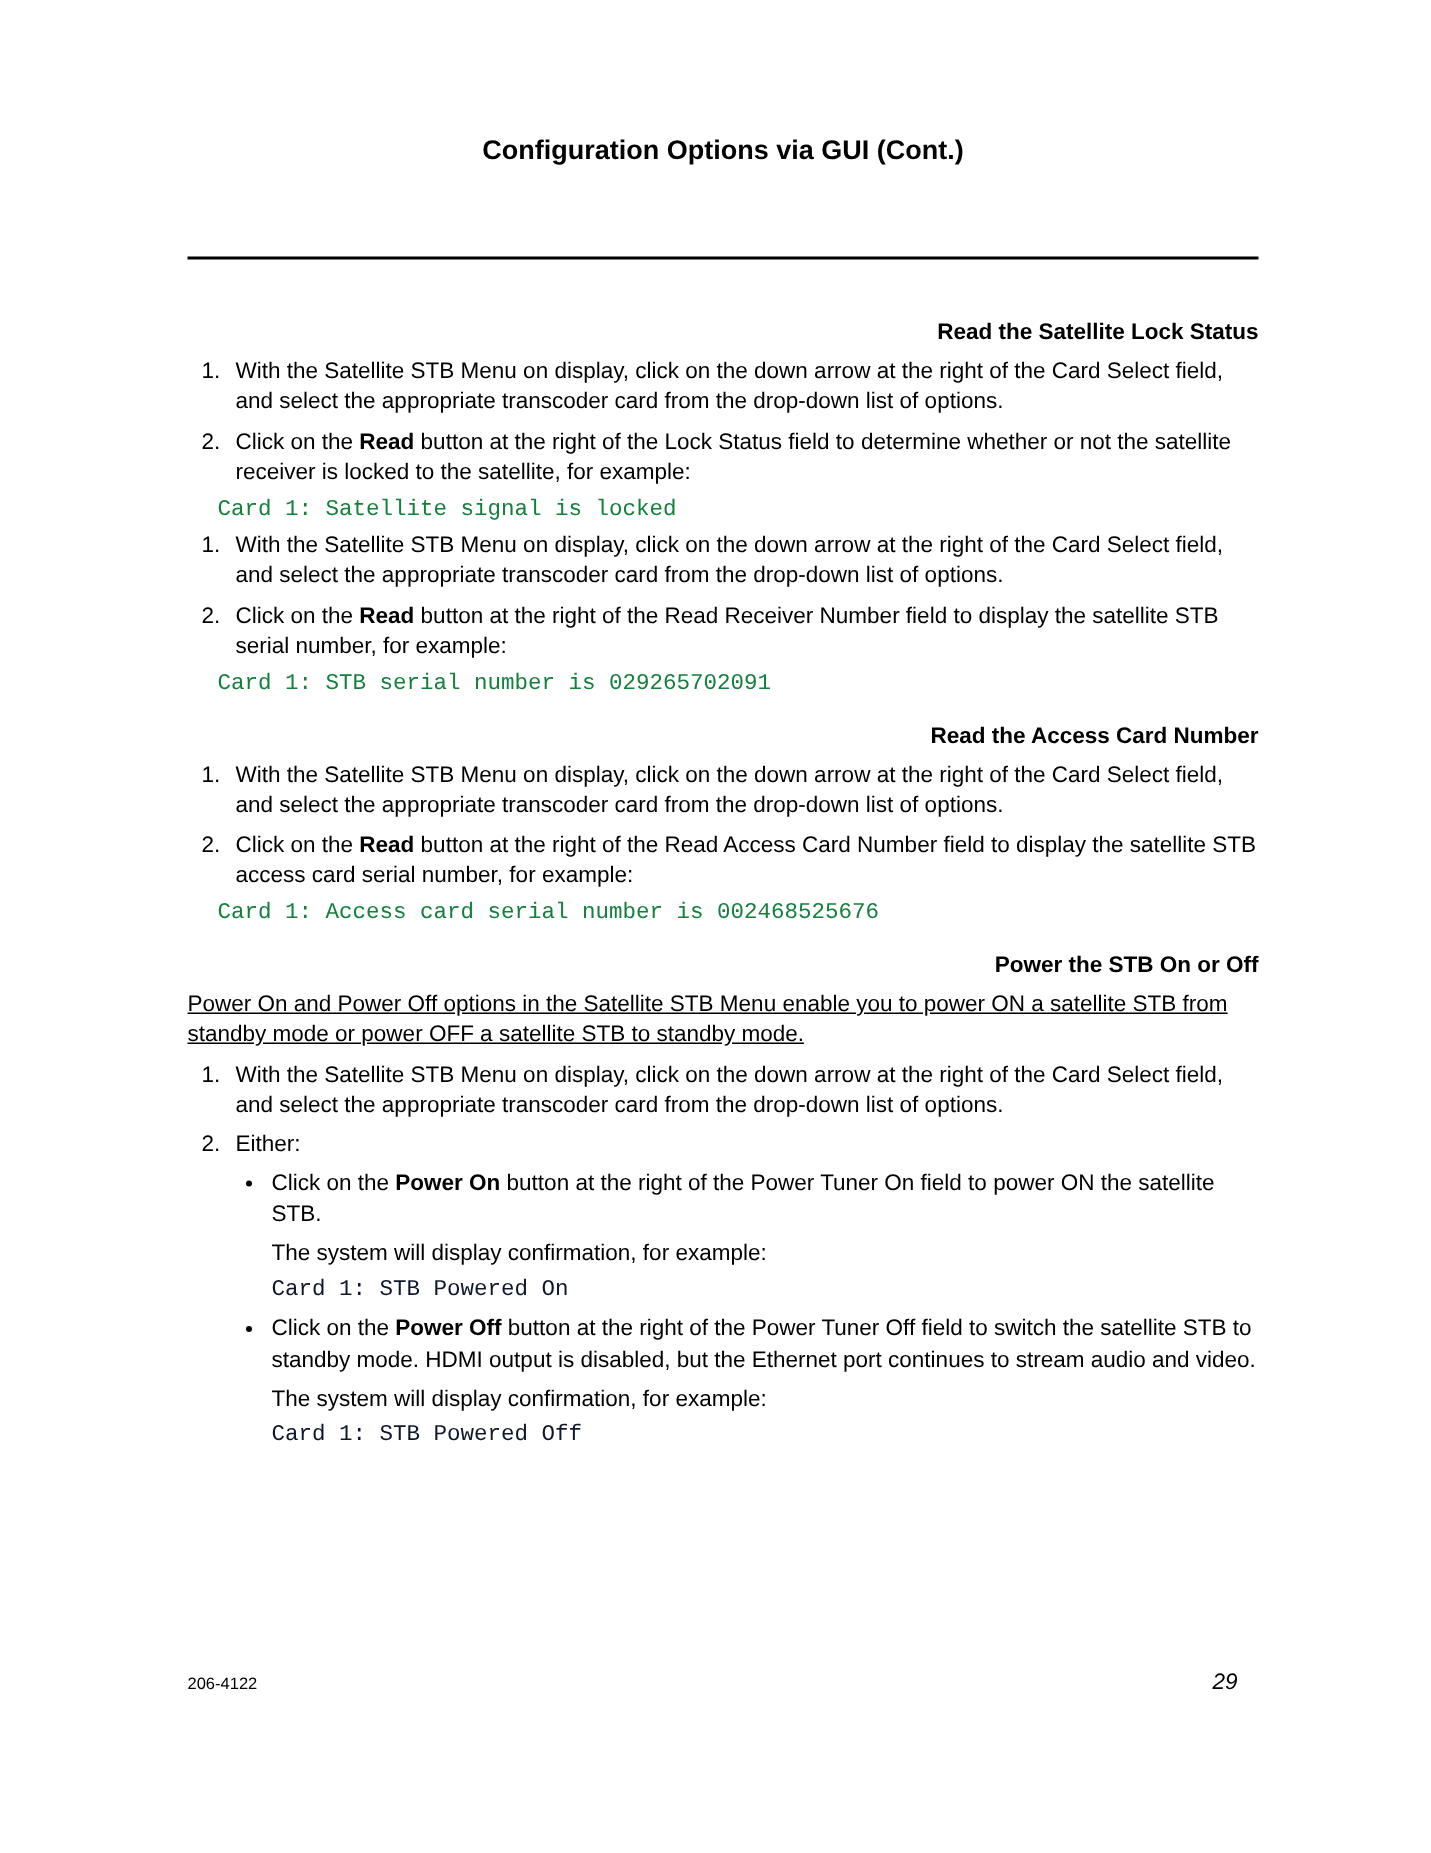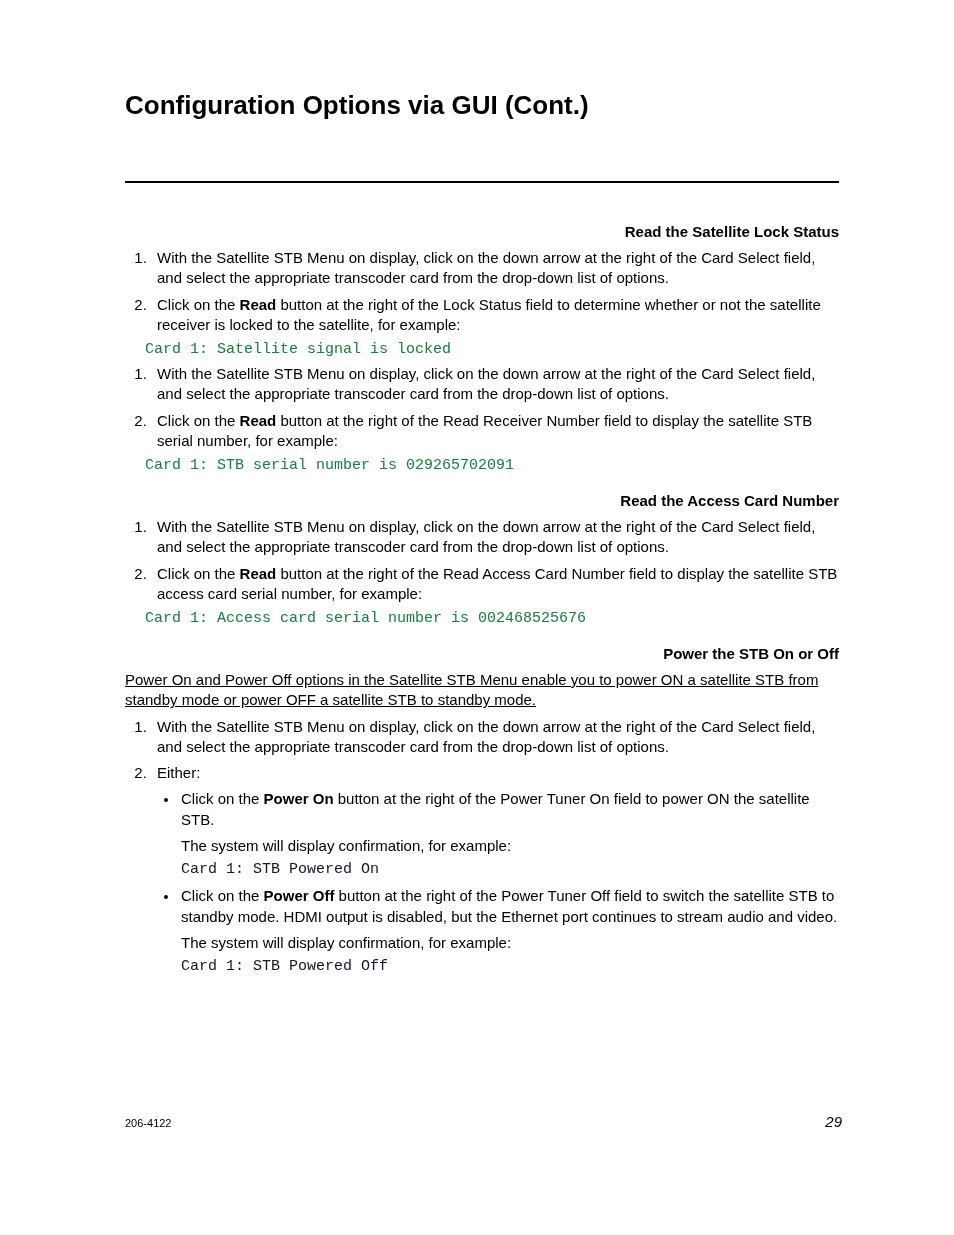--- a/index.html
+++ b/index.html
@@ -11,23 +11,23 @@
     background: #fff;
   }
   .page {
     width: 954px;
     height: 1235px;
     box-sizing: border-box;
     padding: 90px 115px 0 125px;
     position: relative;
   }
   h1 {
-    font-size: 26px;
+    font-size: 18px;
     font-weight: bold;
-    text-align: left;
+    text-align: center;
     margin: 0 0 60px 0;
   }
   hr.rule {
     border: none;
     border-top: 2px solid #000;
     margin: 0 0 40px 0;
   }
   h2 {
     font-size: 15px;
     font-weight: bold;
@@ -72,21 +72,21 @@
     color: #0f172a;
   }
   .subtext {
     margin: 6px 0 4px 0;
     line-height: 1.35;
   }
   .footer {
     position: absolute;
     bottom: 105px;
     left: 125px;
-    right: 112px;
+    right: 129px;
     display: flex;
     justify-content: space-between;
     align-items: baseline;
   }
   .footer .docnum { font-size: 11px; }
   .footer .pagenum { font-size: 15px; font-style: italic; }
   b { font-weight: bold; }
 </style>
 </head>
 <body>

